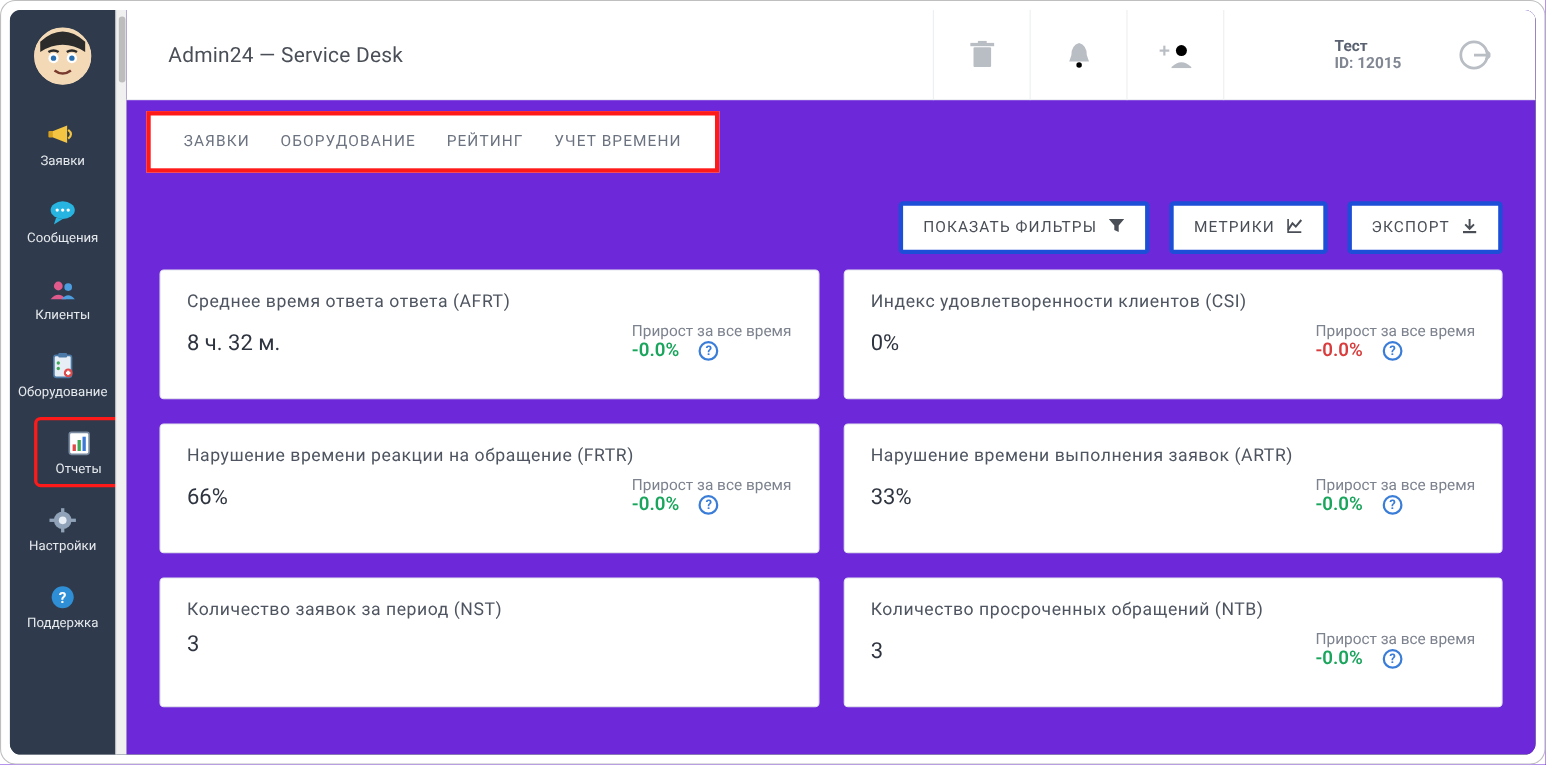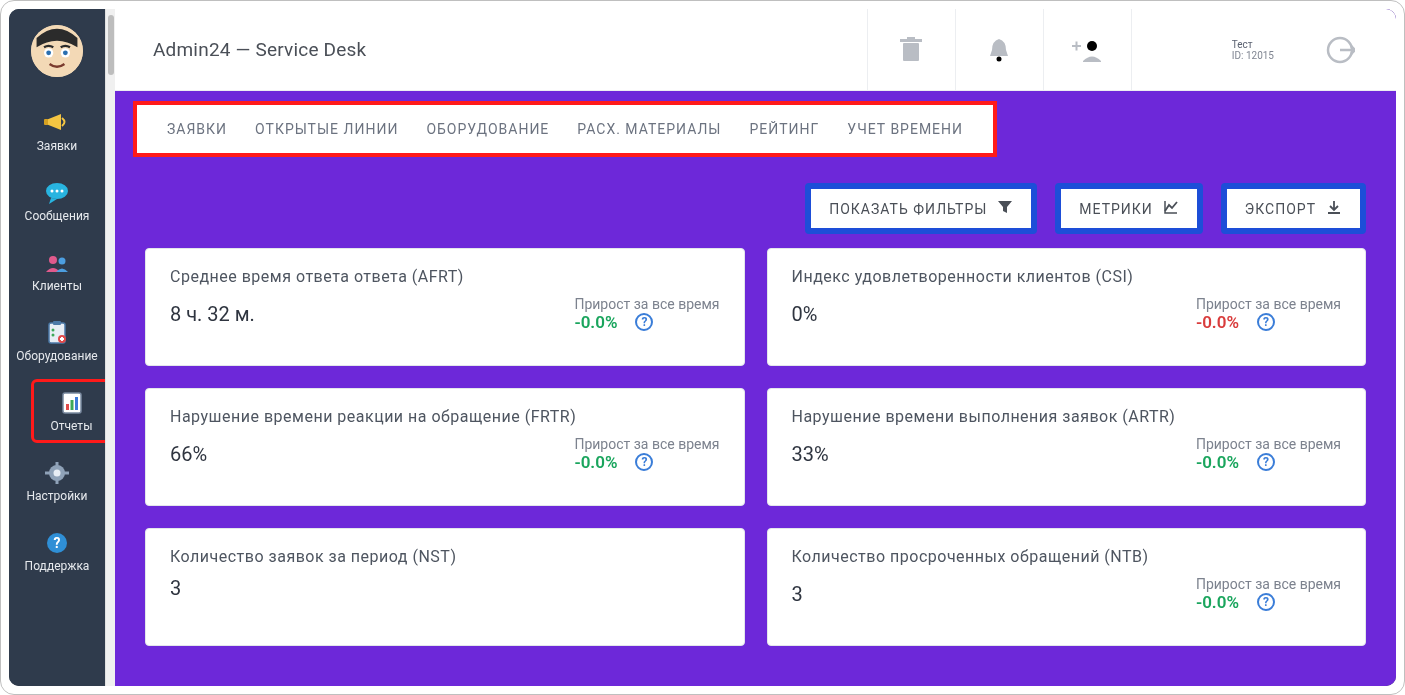--- a/index.html
+++ b/index.html
@@ -91,21 +91,21 @@
     display:flex; align-items:center; justify-content:center;
     border-left: 1px solid #eceef1;
     cursor: pointer;
   }
   .icon-btn svg path, .icon-btn svg rect, .icon-btn svg polygon { fill:#b9bdc4; }
   .user-block {
     border-left:1px solid #eceef1;
     height:82px;
     display:flex; flex-direction:column; justify-content:center;
     padding: 0 36px 0 100px;
-    color:#808692; font-size:10px;
+    color:#808692; font-size:14px;font-weight:bold;
   }
   .user-block .uname { color:#5a6170; }
   .logout { width:60px; height:82px; display:flex; align-items:center; justify-content:center; cursor:pointer;}
   .logout svg { stroke:#b9bdc4; }
 
   .tabs-row {
     display:flex; align-items:center; gap:18px;
     padding: 10px 18px 26px 18px;
   }
   .tabs {
@@ -121,21 +121,21 @@
     color:#6c7380;
     cursor:pointer;
     white-space:nowrap;
   }
   .actionbar {
     display:flex; justify-content:flex-end; gap:18px;
     padding: 0 30px 14px 30px;
   }
   .btn {
     background:#fff;
-    border:6px solid #1d4ed8;
+    border:4px solid #1d4ed8;
     border-radius:4px;
     padding: 10px 18px;
     font-size:14px; letter-spacing:1px;
     color:#4a4f57;
     display:flex; align-items:center; gap:10px;
     cursor:pointer;
   }
   .btn svg { width:16px; height:16px; }
 
   .cards {
@@ -315,23 +315,21 @@
         <svg width="30" height="30" viewBox="0 0 30 30" fill="none" stroke-width="2.5">
               <circle cx="15" cy="15" r="12"></circle>
               <path d="M15 15 L30 15 M26 11 L30 15 L26 19"></path>
             </svg>
       </div>
     </div>
 
     <div class="tabs-row">
       <div class="tabs">
         <div class="tab">ЗАЯВКИ</div>
-        <div class="tab">ОТКРЫТЫЕ ЛИНИИ</div>
         <div class="tab">ОБОРУДОВАНИЕ</div>
-        <div class="tab">РАСХ. МАТЕРИАЛЫ</div>
         <div class="tab">РЕЙТИНГ</div>
         <div class="tab">УЧЕТ ВРЕМЕНИ</div>
       </div>
     </div>
 
     <div class="actionbar">
       <div class="btn">
         <span>ПОКАЗАТЬ ФИЛЬТРЫ</span>
         <span><svg viewBox="0 0 16 16">
                 <path d="M1 2 L15 2 L10 8 L10 14 L6 12 L6 8 Z" fill="#4a4f57"></path>

